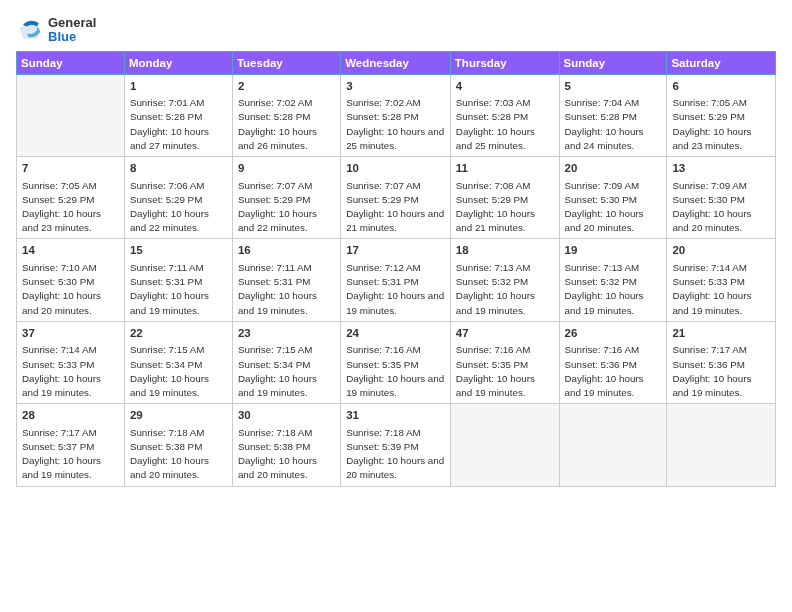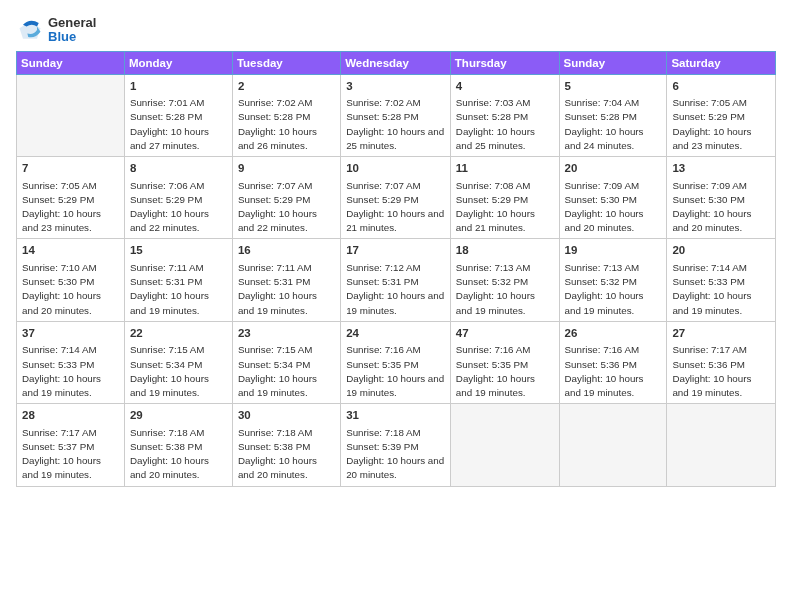--- a/index.html
+++ b/index.html
@@ -239,21 +239,21 @@
       </td>
           <td>
         <span class="day-num">47</span>
         <span class="day-info">Sunrise: 7:16 AM<br>Sunset: 5:35 PM<br>Daylight: 10 hours and 19 minutes.</span>
       </td>
           <td>
         <span class="day-num">26</span>
         <span class="day-info">Sunrise: 7:16 AM<br>Sunset: 5:36 PM<br>Daylight: 10 hours and 19 minutes.</span>
       </td>
           <td>
-        <span class="day-num">27</span>
+        <span class="day-num">21</span>
         <span class="day-info">Sunrise: 7:17 AM<br>Sunset: 5:36 PM<br>Daylight: 10 hours and 19 minutes.</span>
       </td>
         </tr>
         <tr class="row-shaded">
           <td>
         <span class="day-num">28</span>
         <span class="day-info">Sunrise: 7:17 AM<br>Sunset: 5:37 PM<br>Daylight: 10 hours and 19 minutes.</span>
       </td>
           <td>
         <span class="day-num">29</span>

